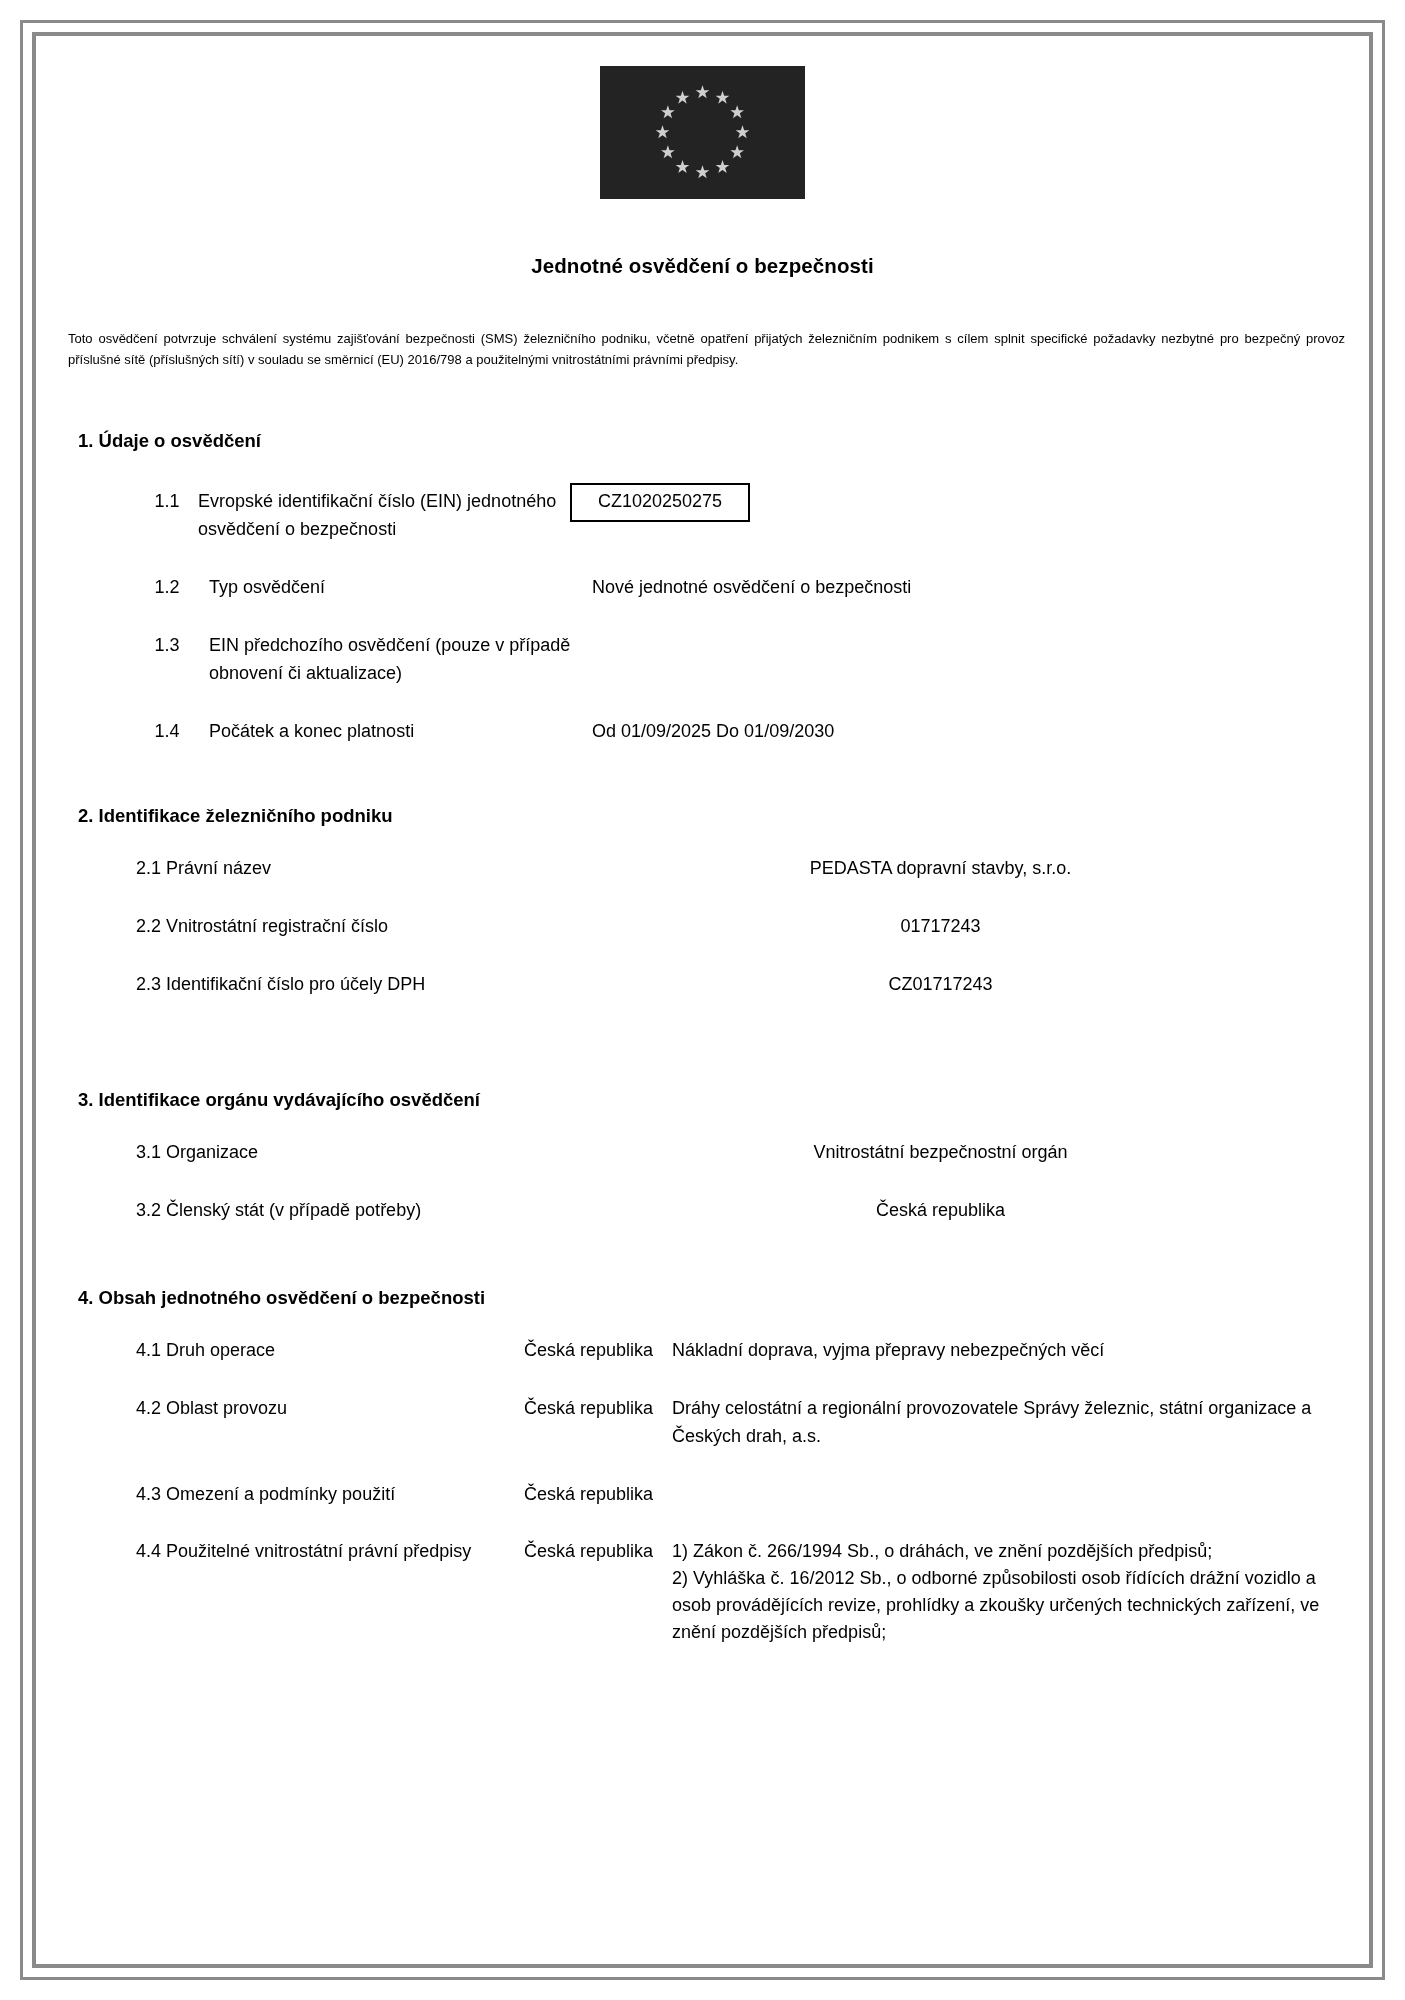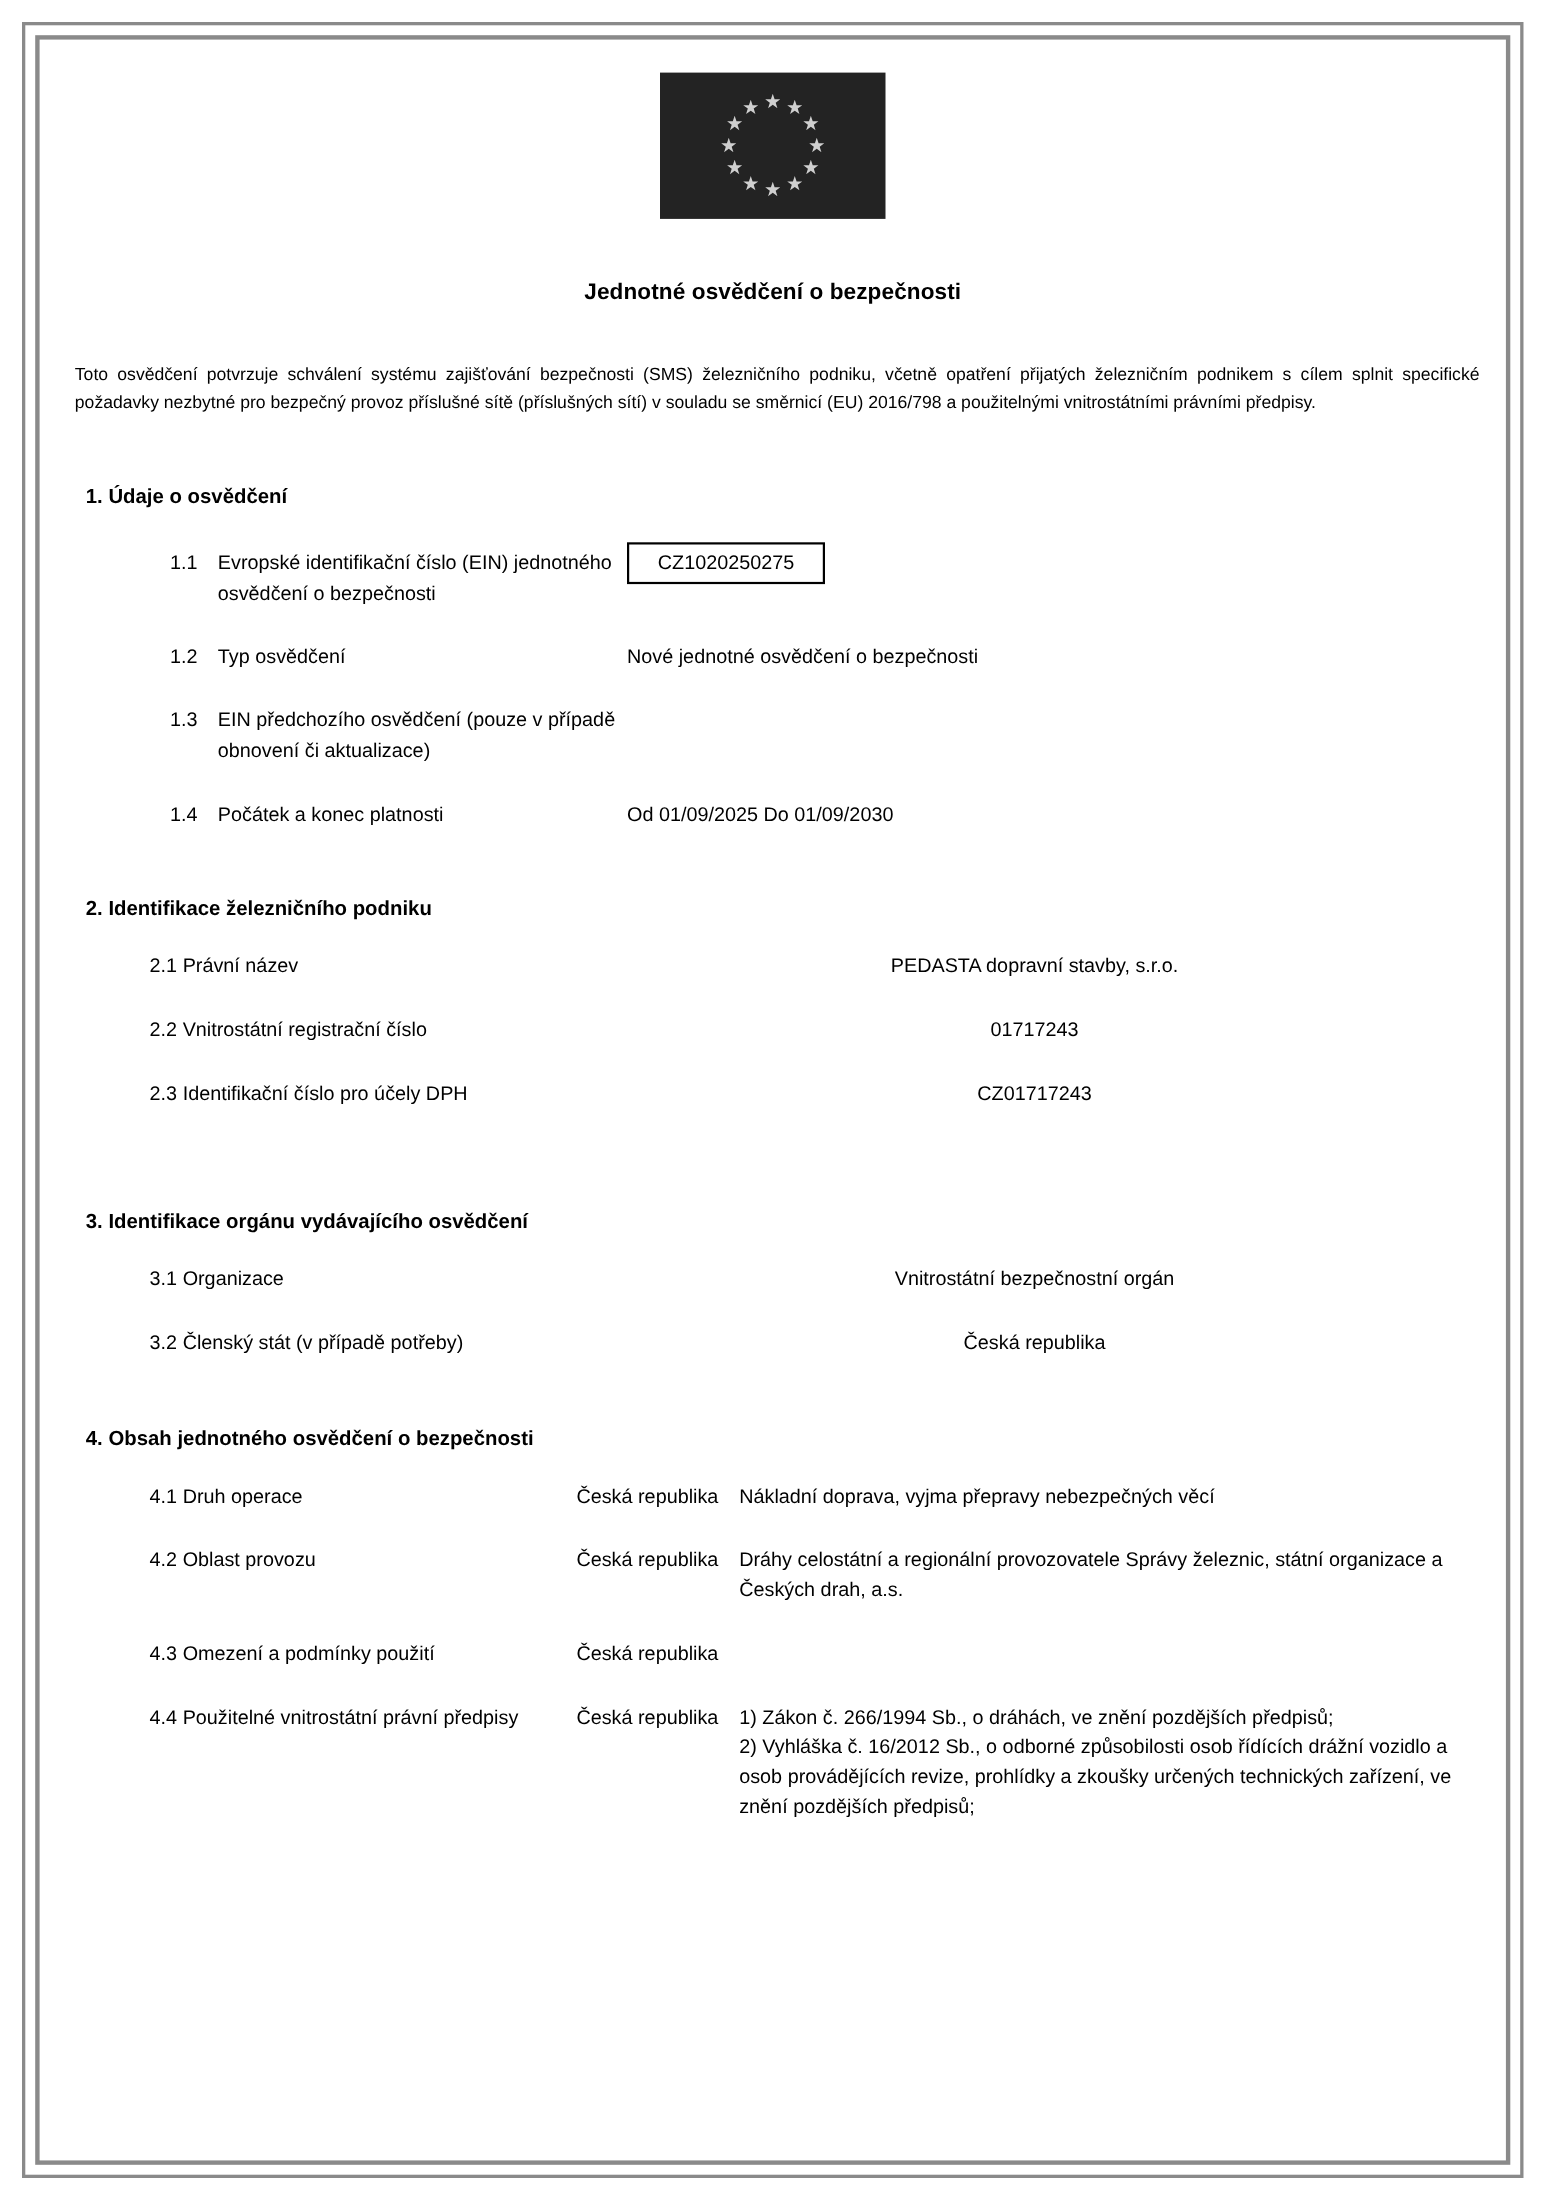--- a/index.html
+++ b/index.html
@@ -71,21 +71,21 @@
     font-size: 20.5px;
     margin-top: 55px;
     letter-spacing: 0.1px;
   }
 
   
   .intro {
     margin-top: 50px;
     margin-left: 20px;
     margin-right: 12px;
-    font-size: 16px;
+    font-size: 13px;
     line-height: 1.62;
     text-align: justify;
     text-justify: inter-word;
   }
 
   
   .section-head {
     font-weight: bold;
     font-size: 18.5px;
     margin-left: 30px;
@@ -135,21 +135,21 @@
   .s4-row .state {
     width: 148px;
     flex: 0 0 148px;
   }
   .s4-row .val {
     flex: 1 1 auto;
     padding-left: 0px;
   }
 
   .r-gap-1 { margin-top: 36px; }
-  .r-gap-2 { margin-top: 30px; }
+  .r-gap-2 { margin-top: 30px; gap: 11px; }
   .r-gap-3 { margin-top: 28px; }
   .r-gap-4 { margin-top: 30px; }
 
   
   .ein-box {
     display: inline-block;
     border: 2.5px solid #000000;
     padding: 6px 26px 7px 26px;
     font-size: 18px;
     line-height: 1.2;

